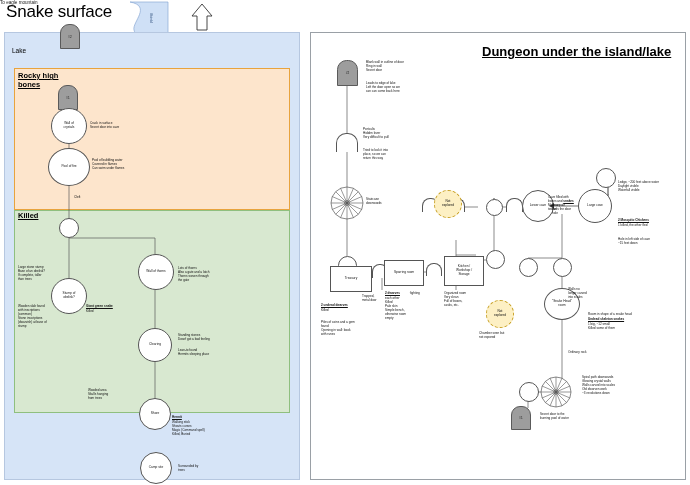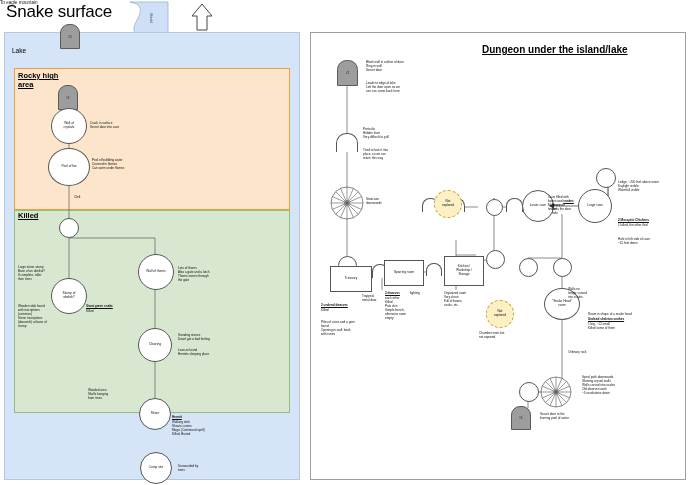--- a/index.html
+++ b/index.html
@@ -45,21 +45,21 @@
   <svg class="arrow-up" width="26" height="32" style="left:190px;top:2px;">
     <path d="M12,2 L22,14 L17,14 L17,28 L7,28 L7,14 L2,14 Z" fill="#ffffff" stroke="#333" stroke-width="0.9"></path>
   </svg>
   <div class="t6" style="left:221px;top:11px;">To eagle mountain</div>
 
   <div class="lake" style="left:4px;top:32px;width:296px;height:448px;"></div>
   <div class="lbl-lake" style="left:12px;top:47px;">Lake</div>
 
   <div class="region rocky" style="left:14px;top:68px;width:276px;height:142px;"></div>
   <div class="lbl-region" style="left:18px;top:72px;width:60px;white-space:pre;">Rocky high
-area</div>
+bones</div>
 
   <div class="region woods" style="left:14px;top:210px;width:276px;height:203px;"></div>
   <div class="lbl-region" style="left:18px;top:212px;">Killed</div>
 
   <svg width="300" height="485" style="left:0;top:0;">
     <g stroke="#5a5a5a" stroke-width="0.7" fill="none">
       <line x1="69" y1="100" x2="69" y2="118"></line>
       <line x1="69" y1="135" x2="69" y2="152"></line>
       <line x1="69" y1="186" x2="69" y2="224"></line>
       <line x1="69" y1="238" x2="69" y2="282"></line>
@@ -135,21 +135,21 @@
 from trees</div>
   <div class="t ul" style="left:172px;top:415px;">Hermit</div>
   <div class="t" style="left:172px;top:420px;">Walking stick
 Shouts curses
 Magic (Command spell)
 Killed, Buried</div>
   <div class="t" style="left:178px;top:464px;">Surrounded by
 trees</div>
 
   <div class="panel" style="left:310px;top:32px;width:376px;height:448px;"></div>
-  <div style="position:absolute;left:482px;top:44px;font-size:10px;font-weight:bold;text-decoration:underline;color:#000;">Dungeon under the island/lake</div>
+  <div style="position:absolute;left:482px;top:44px;font-size:13px;font-weight:bold;text-decoration:underline;color:#000;">Dungeon under the island/lake</div>
 
   <svg width="690" height="485" style="left:0;top:0;">
     <g stroke="#5a5a5a" stroke-width="0.7" fill="none">
       <line x1="347" y1="85" x2="347" y2="138"></line>
       <line x1="347" y1="152" x2="347" y2="190"></line>
       <line x1="347" y1="218" x2="347" y2="256"></line>
       <line x1="347" y1="272" x2="358" y2="272"></line>
       <line x1="372" y1="272" x2="382" y2="272"></line>
       <line x1="382" y1="265" x2="382" y2="290"></line>
       <line x1="347" y1="280" x2="347" y2="290"></line>

